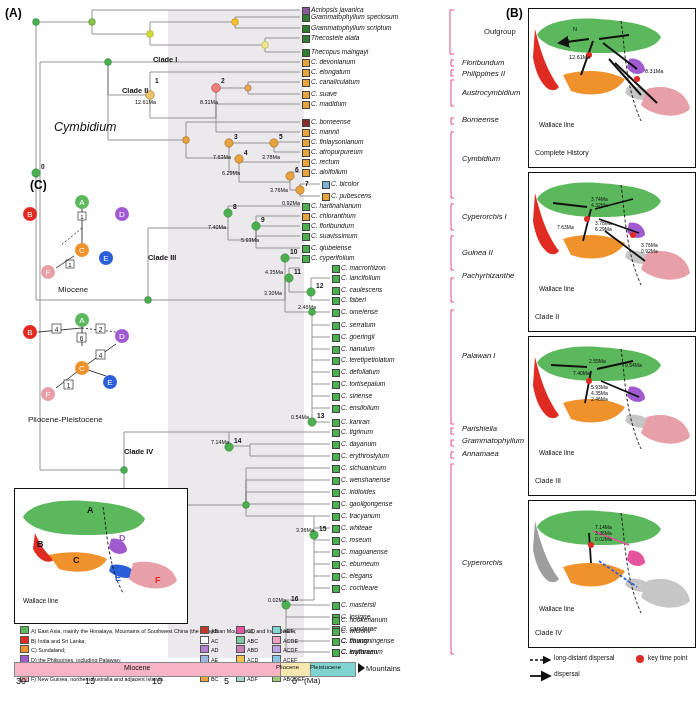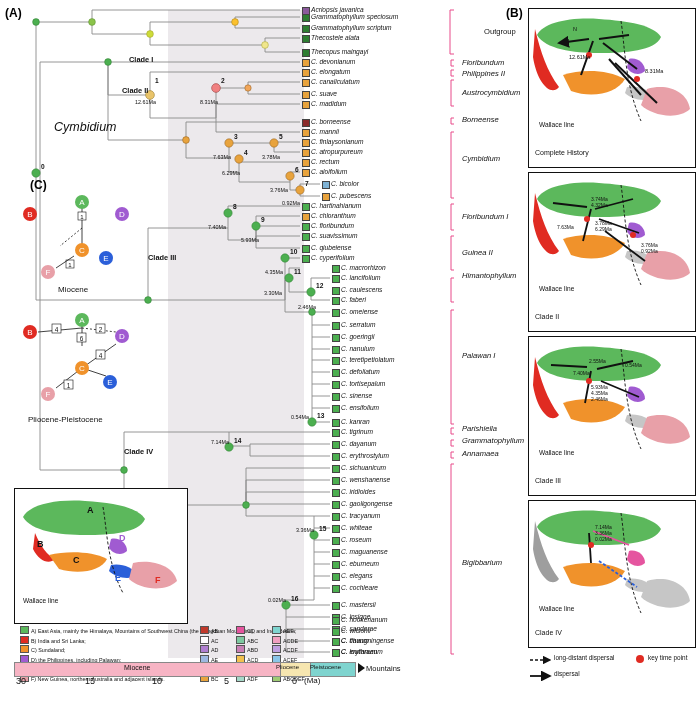--- a/index.html
+++ b/index.html
@@ -286,21 +286,21 @@
       <div style="position: absolute; left: 332px; top: 627.6px; width: 6px; height: 6px; background: rgb(76, 175, 80); border: 0.5px solid rgb(68, 68, 68);"></div>
       <div class="taxon" style="left: 341px; top: 626.6px;">C. wilsonii</div>
       <div style="position: absolute; left: 332px; top: 638.3px; width: 6px; height: 6px; background: rgb(76, 175, 80); border: 0.5px solid rgb(68, 68, 68);"></div>
       <div class="taxon" style="left: 341px; top: 637.3px;">C. changningense</div>
       <div style="position: absolute; left: 332px; top: 649px; width: 6px; height: 6px; background: rgb(76, 175, 80); border: 0.5px solid rgb(68, 68, 68);"></div>
       <div class="taxon" style="left: 341px; top: 648px;">C. lowianum</div>
     </div>
 
   <div class="cymb" style="left:54px;top:120px;">Cymbidium</div>
   <div id="cladelabels">
-      <div class="clade-label" style="left: 129px; top: 55px; text-align: right;">Clade I</div>
+      <div class="clade-label" style="left: 153px; top: 55px; text-align: right;">Clade I</div>
       <div class="clade-label" style="left: 122px; top: 86px;">Clade II</div>
       <div class="clade-label" style="left: 148px; top: 253px;">Clade III</div>
       <div class="clade-label" style="left: 124px; top: 447px;">Clade IV</div>
     </div>
   <div id="nodeages">
       <div class="nodeage" style="left: 135px; top: 99px;">12.61Ma</div>
       <div class="nodeage" style="left: 200px; top: 99px;">8.31Ma</div>
       <div class="nodeage" style="left: 213px; top: 154px;">7.63Ma</div>
       <div class="nodeage" style="left: 222px; top: 170px;">6.29Ma</div>
       <div class="nodeage" style="left: 262px; top: 154px;">3.78Ma</div>
@@ -335,28 +335,28 @@
       <div class="nodenum" style="left: 319px; top: 525px;">15</div>
       <div class="nodenum" style="left: 291px; top: 595px;">16</div>
     </div>
   <div id="grouplabels">
       <div class="group-label up" style="left: 484px; top: 27px;">Outgroup</div>
       <div class="group-label" style="left: 462px; top: 58px;">Floribundum</div>
       <div class="group-label" style="left: 462px; top: 69px;">Philippines II</div>
       <div class="group-label" style="left: 462px; top: 88px;">Austrocymbidium</div>
       <div class="group-label" style="left: 462px; top: 115px;">Borneense</div>
       <div class="group-label" style="left: 462px; top: 154px;">Cymbidium</div>
-      <div class="group-label" style="left: 462px; top: 212px;">Floribundum I</div>
+      <div class="group-label" style="left: 462px; top: 212px;">Cyperorchis I</div>
       <div class="group-label" style="left: 462px; top: 248px;">Guinea II</div>
-      <div class="group-label" style="left: 462px; top: 271px;">Himantophyllum</div>
+      <div class="group-label" style="left: 462px; top: 271px;">Pachyrhizanthe</div>
       <div class="group-label" style="left: 462px; top: 351px;">Palawan I</div>
       <div class="group-label" style="left: 462px; top: 424px;">Parishiella</div>
       <div class="group-label" style="left: 462px; top: 436px;">Grammatophyllum</div>
       <div class="group-label" style="left: 462px; top: 449px;">Annamaea</div>
-      <div class="group-label" style="left: 462px; top: 558px;">Bigibbarium</div>
+      <div class="group-label" style="left: 462px; top: 558px;">Cyperorchis</div>
     </div>
 
   <svg width="60" height="660" style="position:absolute;left:438px;top:0;">
     <g stroke="#e84a8a" stroke-width="1" fill="none">
       <path d="M16,10 L12,10 L12,54 L16,54"></path>
       <path d="M16,60 L13,60 L13,66 L16,66"></path>
       <path d="M16,70 L13,70 L13,76 L16,76"></path>
       <path d="M16,80 L13,80 L13,106 L16,106"></path>
       <path d="M16,118 L13,118 L13,124 L16,124"></path>
       <path d="M16,132 L13,132 L13,198 L16,198"></path>

